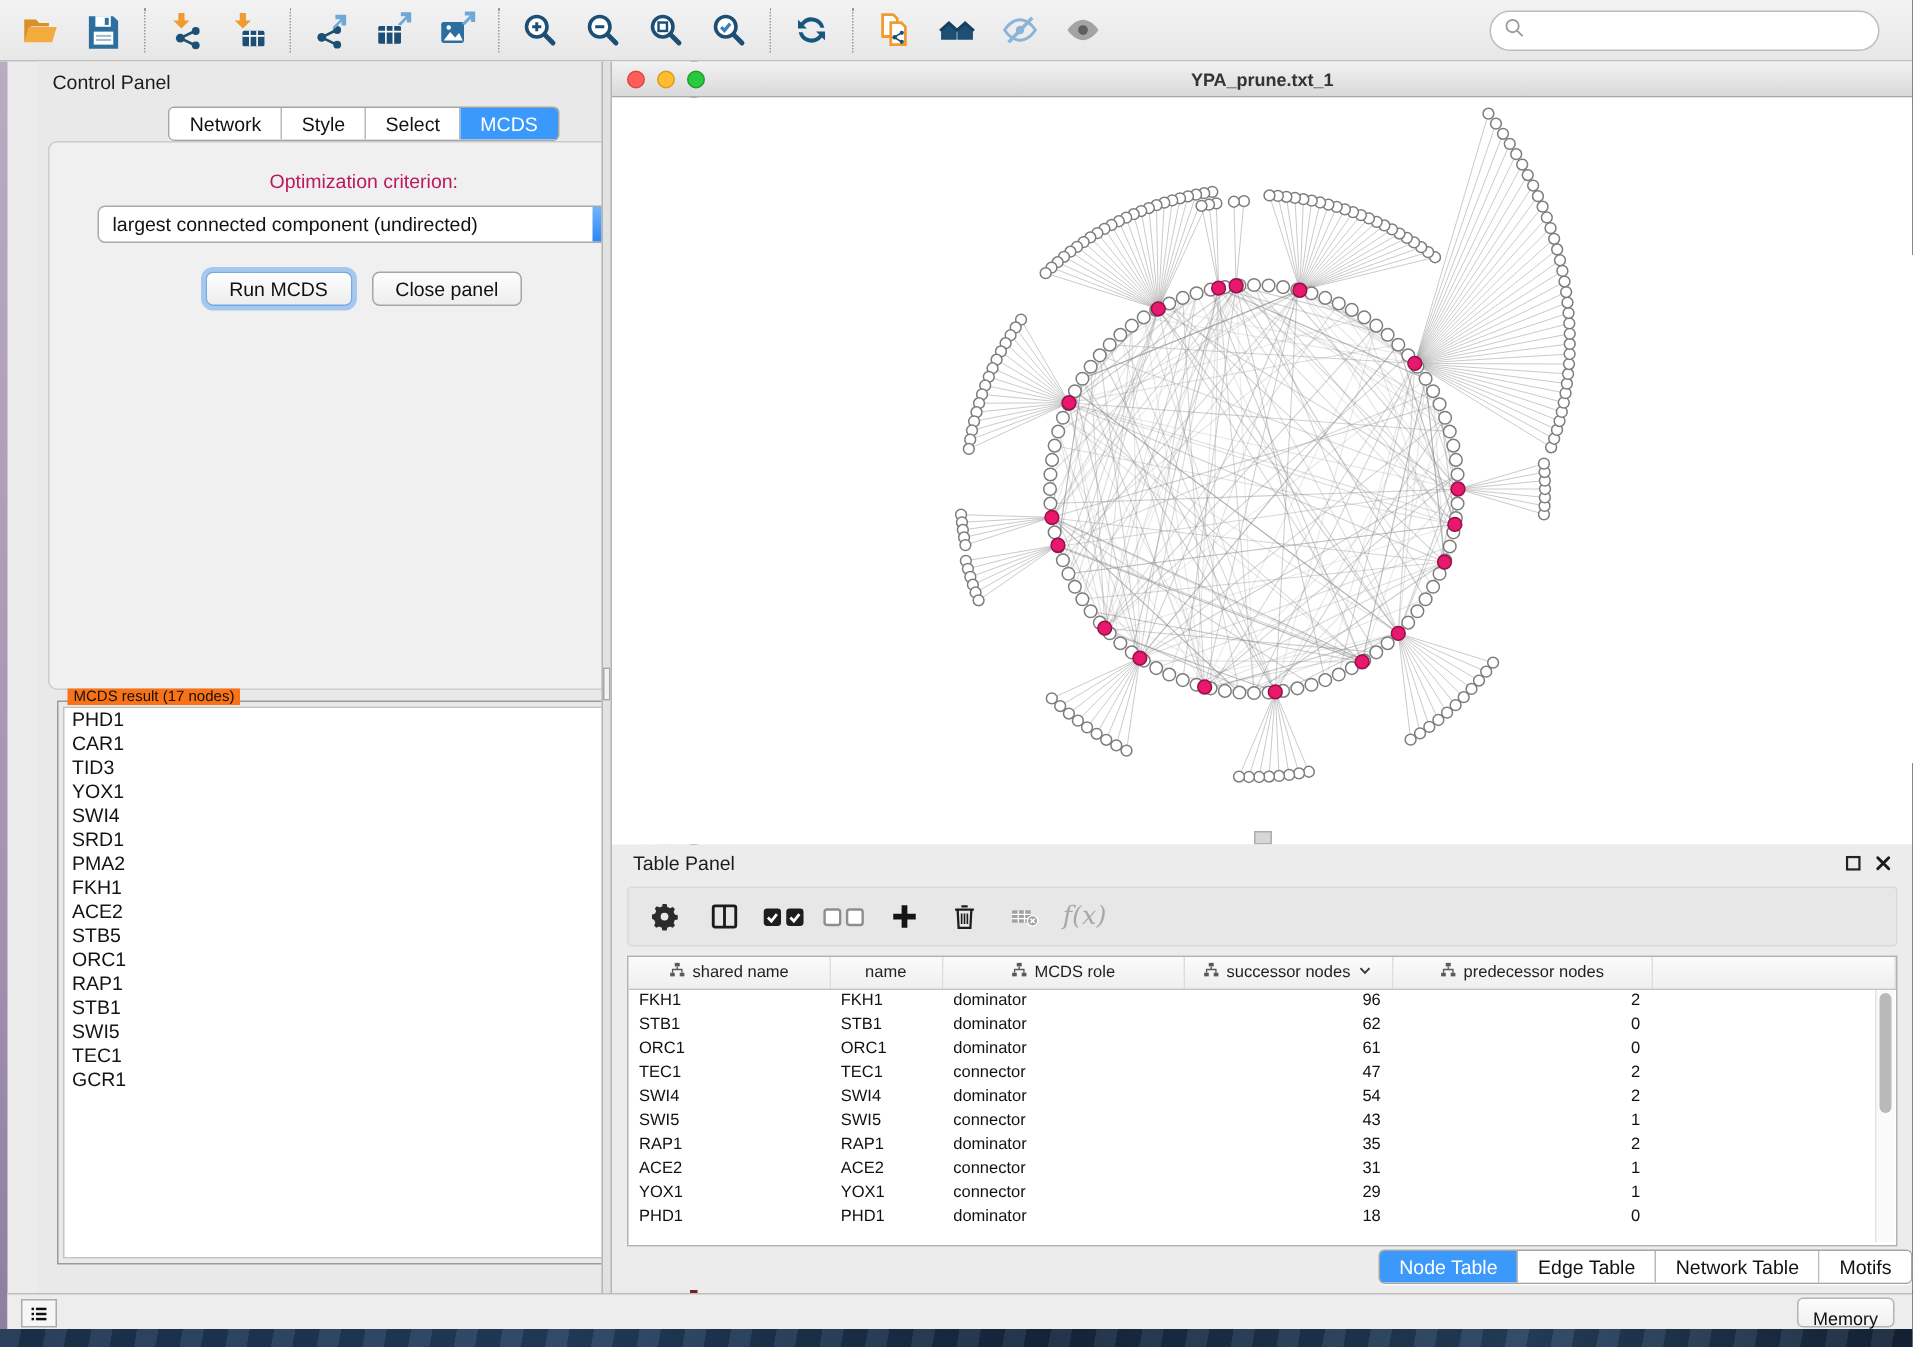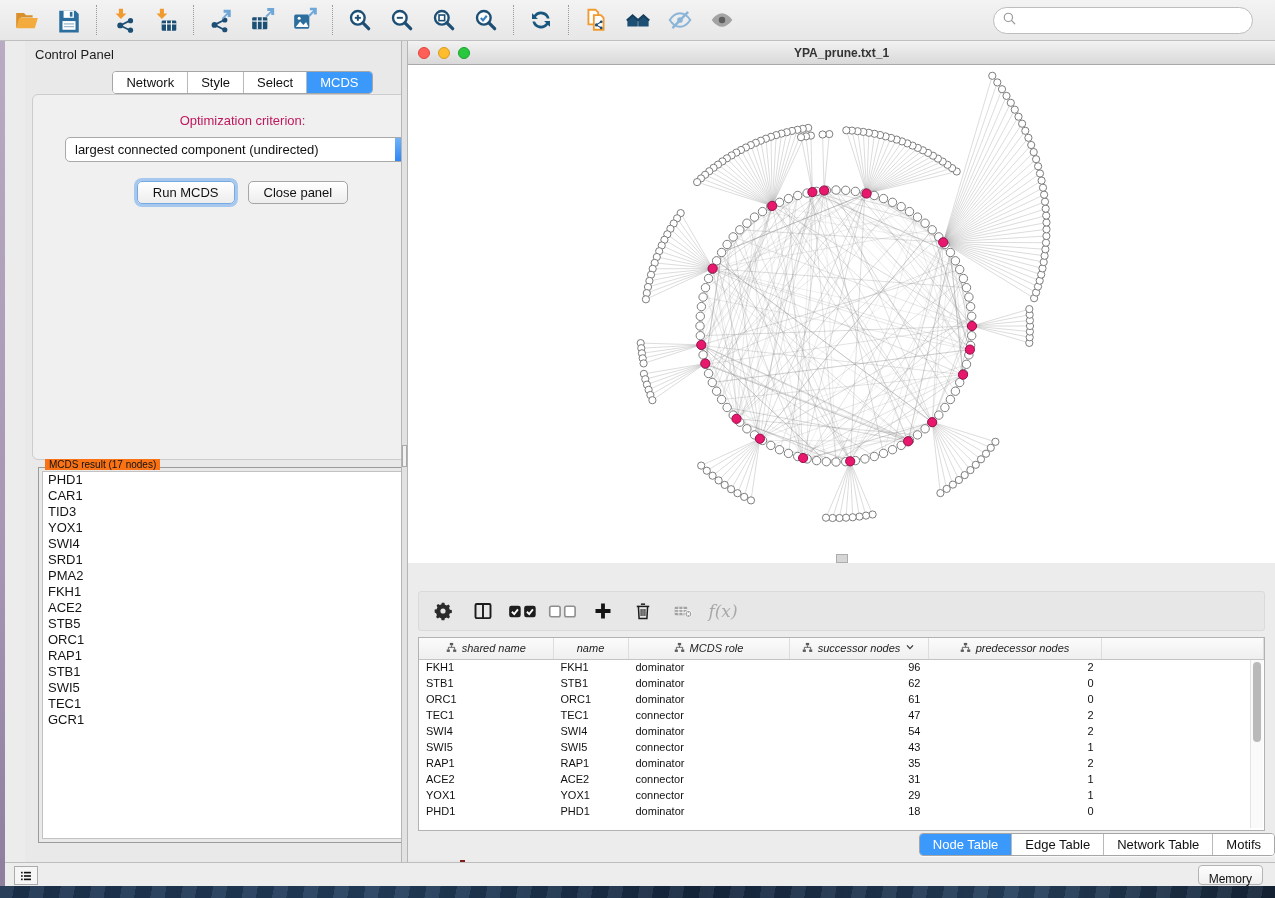--- a/index.html
+++ b/index.html
@@ -109,21 +109,21 @@
   .tp-btn .icn svg{width:100%;height:100%;display:block;}
   .tp-btn.disabled{cursor:default;}
   .fx{font-family:"DejaVu Serif",serif;font-style:italic;font-size:17px;color:#a8a8a8;}
 
   .table-wrap{position:absolute;left:10px;right:10px;top:74px;height:194px;background:#fff;
               border:1px solid #b2b2b2;overflow:hidden;}
   table.grid{border-collapse:collapse;table-layout:fixed;width:100%;}
   table.grid th{height:21px;background:linear-gradient(#fbfbfb,#efefef);border-bottom:1px solid #c4c4c4;
                 border-right:1px solid #dddddd;font-size:11px;font-weight:400;color:#222;
                 padding:0 4px;white-space:nowrap;overflow:hidden;cursor:pointer;}
-  table.grid th .hwrap{display:flex;align-items:center;justify-content:center;gap:5px;font-style:italic;}
+  table.grid th .hwrap{display:flex;align-items:center;justify-content:center;gap:5px;}
   table.grid th svg.tree{width:11px;height:11px;flex:0 0 auto;}
   table.grid th svg.sort{width:10px;height:10px;flex:0 0 auto;}
   table.grid td{height:16px;font-size:11px;color:#111;padding:0 7px;white-space:nowrap;overflow:hidden;
                 border-right:1px solid transparent;}
   td.num{text-align:right;}
   .tbl-scroll{position:absolute;top:22px;bottom:2px;right:1px;width:13px;background:#fafafa;
               border-left:1px solid #e3e3e3;}
   .tbl-thumb{position:absolute;top:2px;left:2px;width:8px;height:80px;background:#b9b9b9;border-radius:5px;}
   .tp-tabs{position:absolute;left:0;right:0;top:270px;text-align:right;}
 
@@ -1040,20 +1040,35 @@
           <circle cx="442.2" cy="396.3" r="4.6" fill="#e8186d" stroke="#97104d" stroke-width="1"></circle>
           <circle cx="395.1" cy="393.0" r="4.6" fill="#e8186d" stroke="#97104d" stroke-width="1"></circle>
           <circle cx="351.9" cy="373.7" r="4.6" fill="#e8186d" stroke="#97104d" stroke-width="1"></circle>
           <circle cx="328.5" cy="353.8" r="4.6" fill="#e8186d" stroke="#97104d" stroke-width="1"></circle>
         </svg>
       <div class="canvas-handle"></div>
     </div>
   </div>
 
   <div class="table-panel">
+    <div class="tp-header">
+      <span class="panel-title">Table Panel</span>
+      <span class="win-ctrl">
+        <span class="wc" id="tp-float">
+            <svg viewBox="0 0 12 12">
+              <rect x="1.5" y="1.5" width="9" height="9" fill="none" stroke="#222" stroke-width="1.6"></rect>
+            </svg>
+          </span>
+        <span class="wc" id="tp-close">
+            <svg viewBox="0 0 12 12">
+              <path d="M2 2l8 8M10 2l-8 8" stroke="#1a1a1a" stroke-width="2.1" stroke-linecap="round"></path>
+            </svg>
+          </span>
+      </span>
+    </div>
     <div class="tp-toolbar" id="tp-toolbar">
         <button class="tp-btn">
           <span class="icn">
             <svg viewBox="0 0 24 24">
               <path fill="#2b2b2b" d="M10.3 2h3.4l.5 2.4c.8.2 1.5.5 2.1.9l2.3-1 1.7 1.7-1 2.3c.4.6.7 1.3.9 2.1l2.4.5v3.4l-2.4.5c-.2.8-.5 1.5-.9 2.1l1 2.3-1.7 1.7-2.3-1c-.6.4-1.3.7-2.1.9l-.5 2.4h-3.4l-.5-2.4a7.6 7.6 0 0 1-2.1-.9l-2.3 1-1.7-1.7 1-2.3a7.6 7.6 0 0 1-.9-2.1L2 13.7v-3.4l2.4-.5c.2-.8.5-1.5.9-2.1l-1-2.3L6 3.7l2.3 1c.6-.4 1.3-.7 2.1-.9z"></path>
               <circle cx="12" cy="12" r="3.1" fill="#e7e7e7"></circle>
             </svg>
           </span>
         </button>
         <button class="tp-btn">

